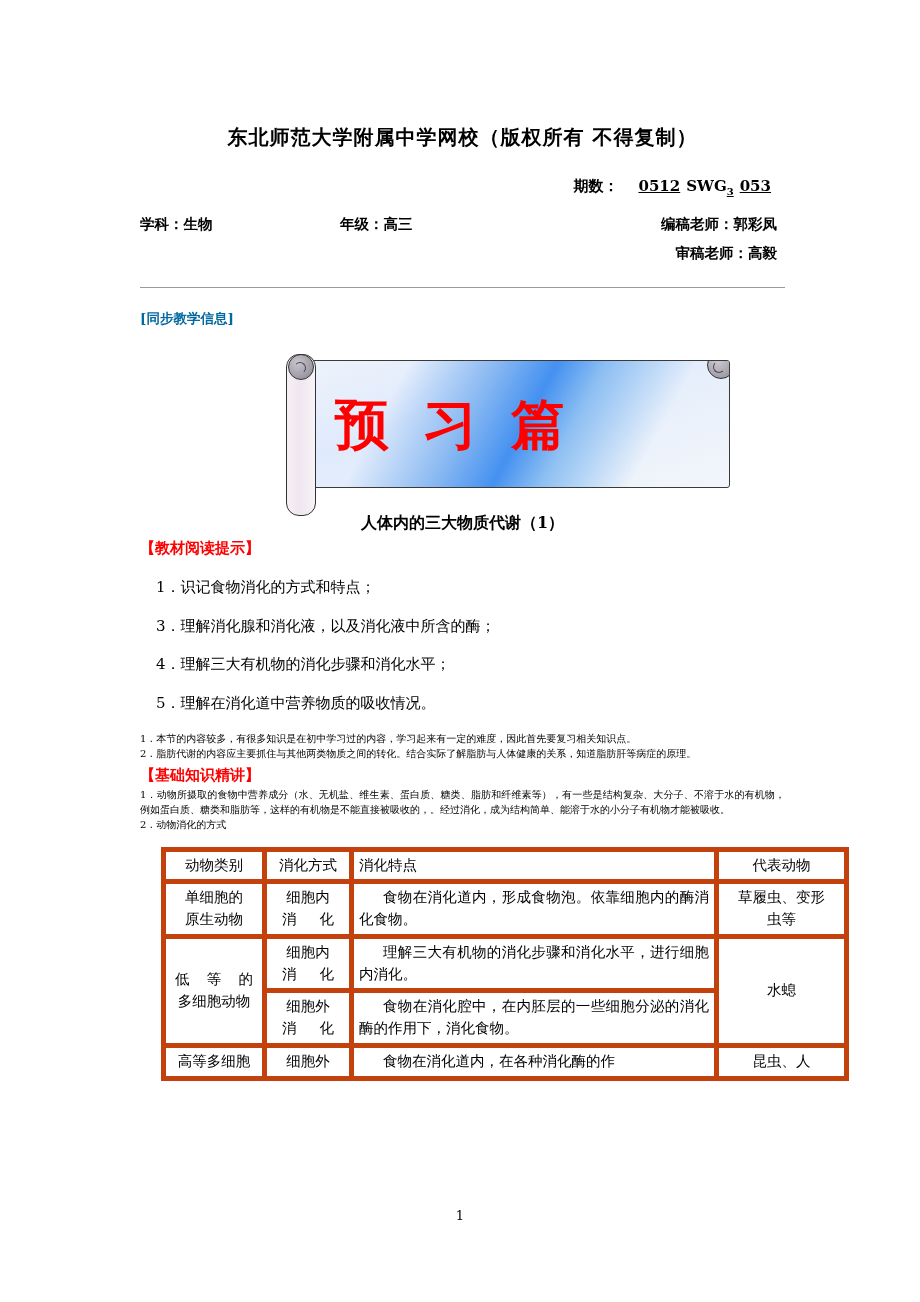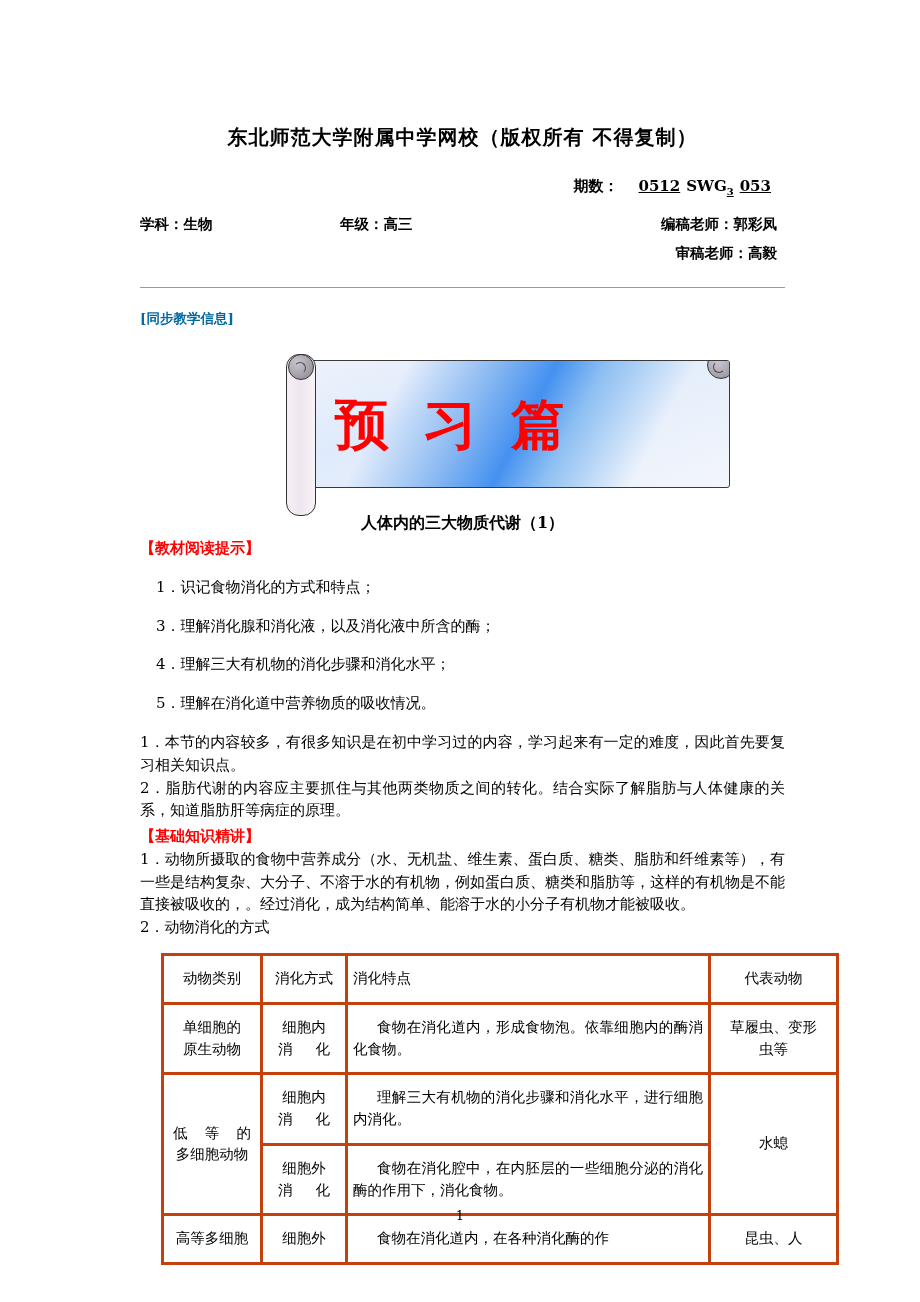--- a/index.html
+++ b/index.html
@@ -192,37 +192,37 @@
     line-height: 1.45;
   }
   p.body-line {
     margin: 16px;
     font-size: 15px;
     line-height: 1.52;
     text-align: justify;
   }
   p.para {
     margin: 0;
-    font-size: 15px;
+    font-size: 10px;
     line-height: 1.52;
     text-align: justify;
   }
 
   
   table.digest {
     border-collapse: collapse;
     width: 625px;
     margin-top: 14px;
     margin-left: 21px;
     font-size: 14.5px;
     table-layout: fixed;
   }
   table.digest td {
-    border: 3px solid #c2410c;
-    padding: 12px 5px;
+    border: 5px solid #c2410c;
+    padding: 3px 5px;
     vertical-align: middle;
     line-height: 1.5;
   }
   td.c1 { width: 86px; text-align: center; }
   td.c2 { width: 72px; text-align: center; }
   td.c3 { width: 350px; text-align: justify; text-align-last: left; padding-left: 10px; padding-right: 8px; }
   td.c4 { width: 115px; text-align: center; }
   td.c3 .indent { text-indent: 24px; display: block; }
   .spread2 {
     display: block;

